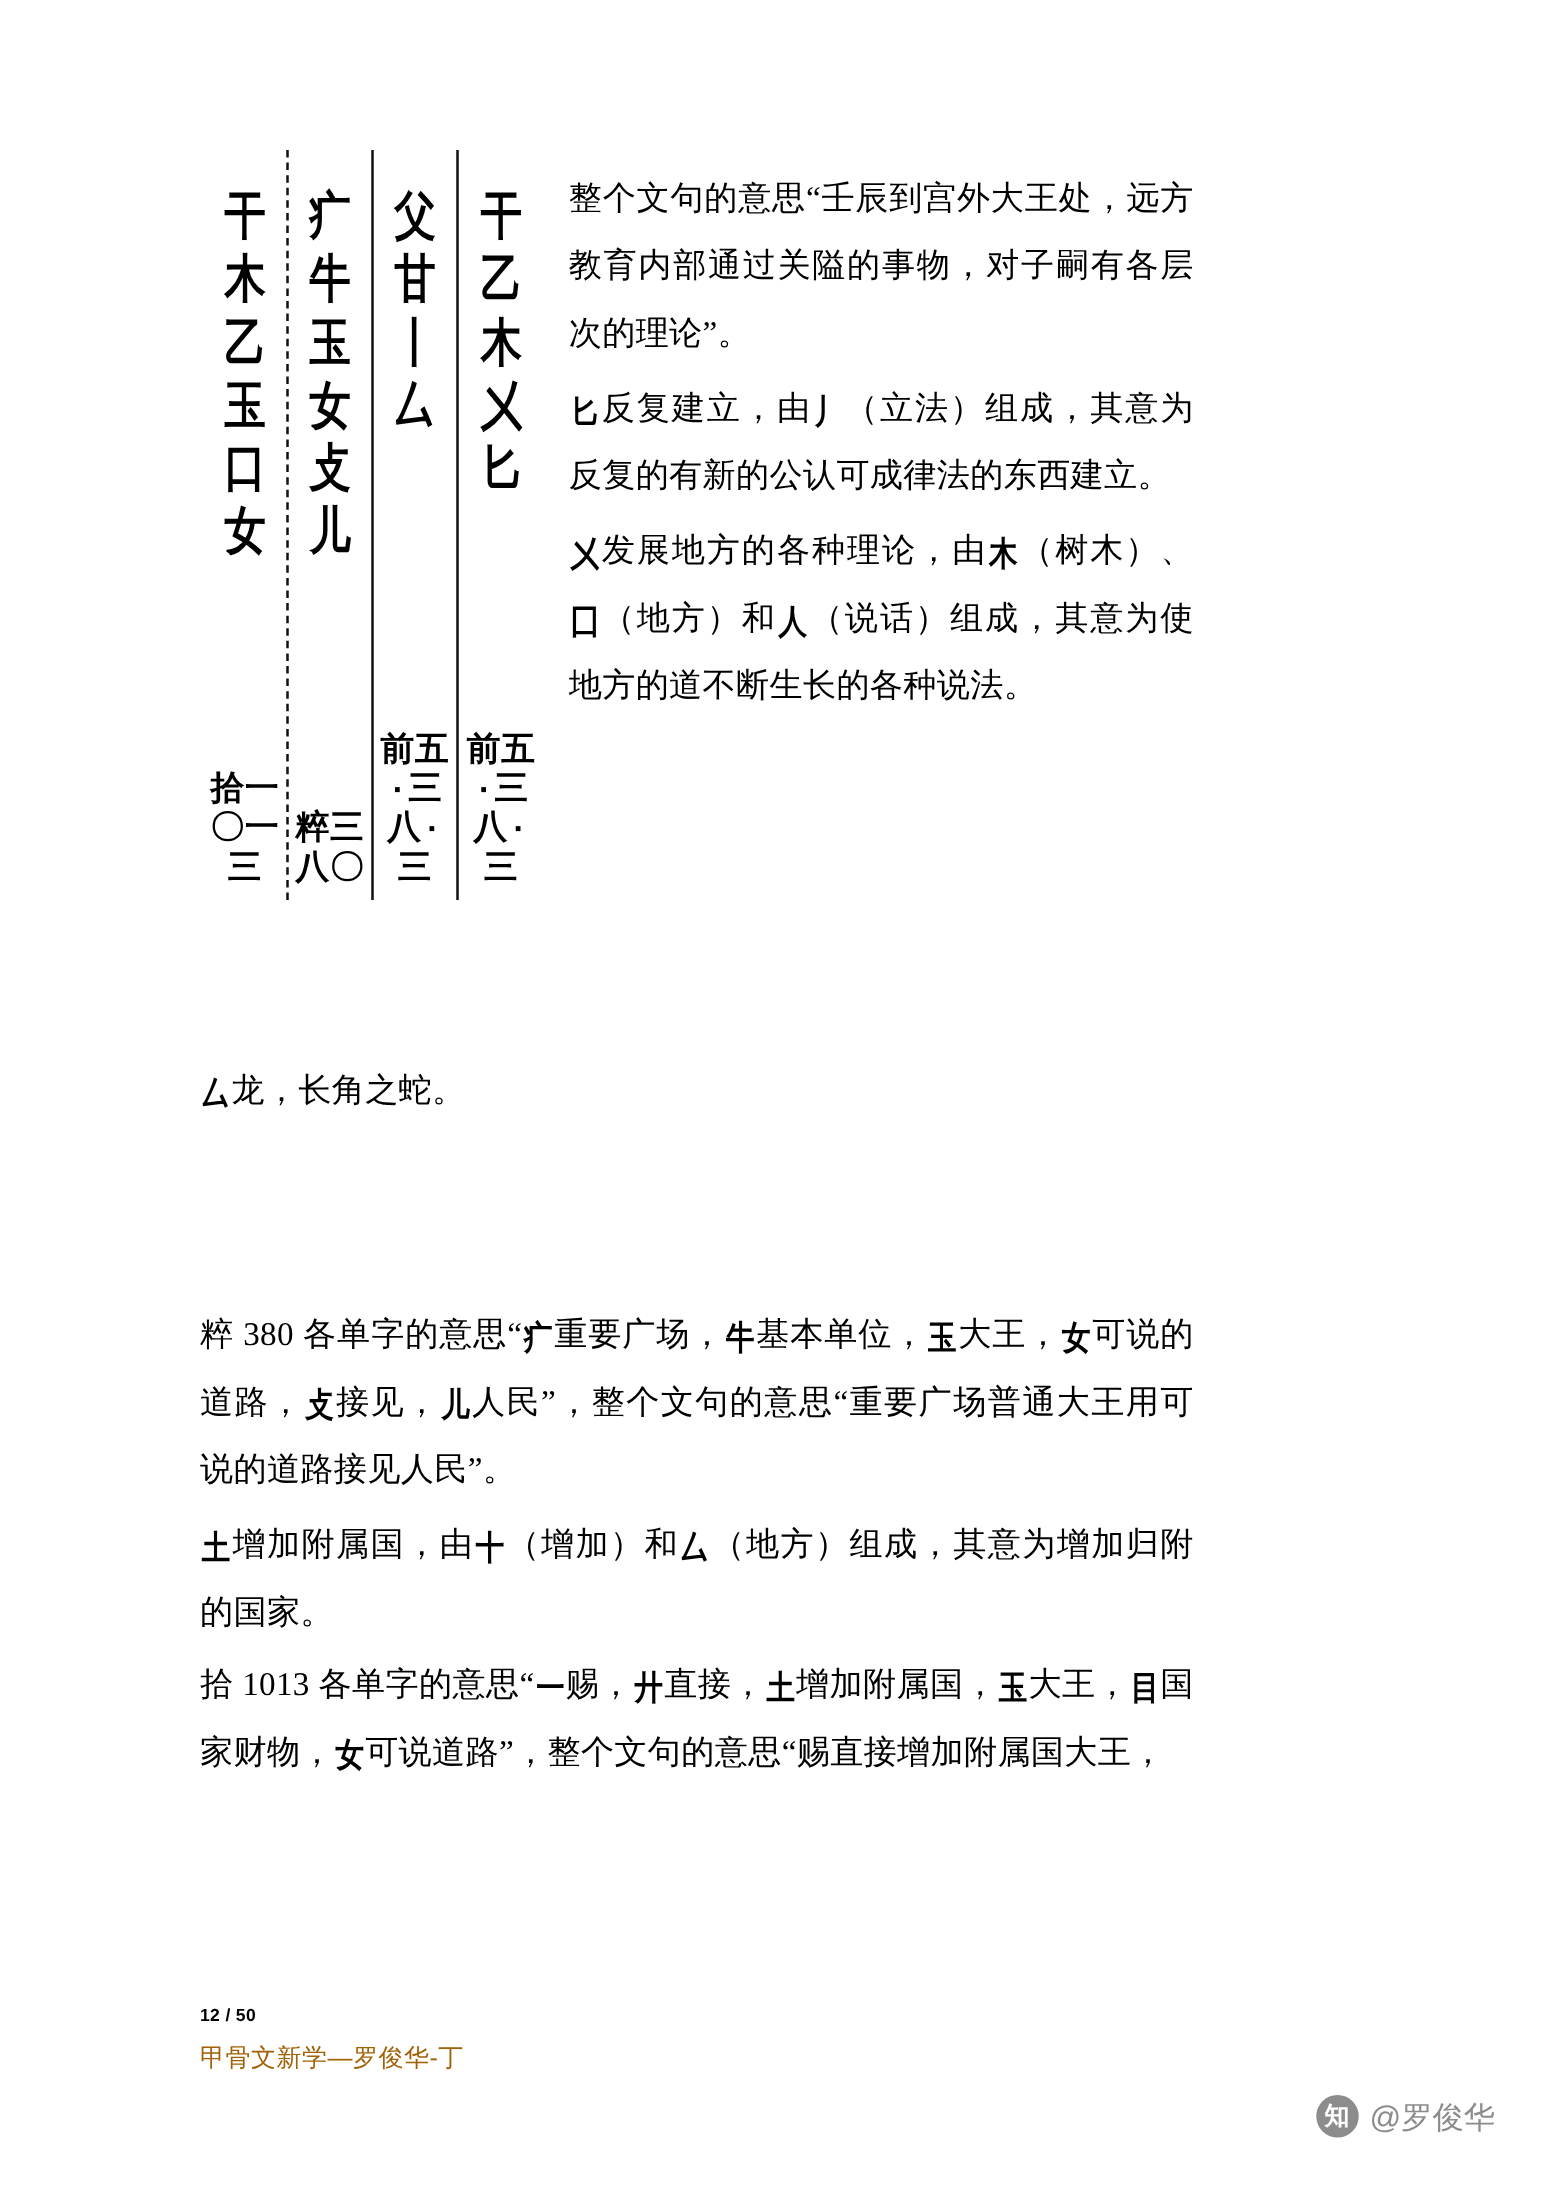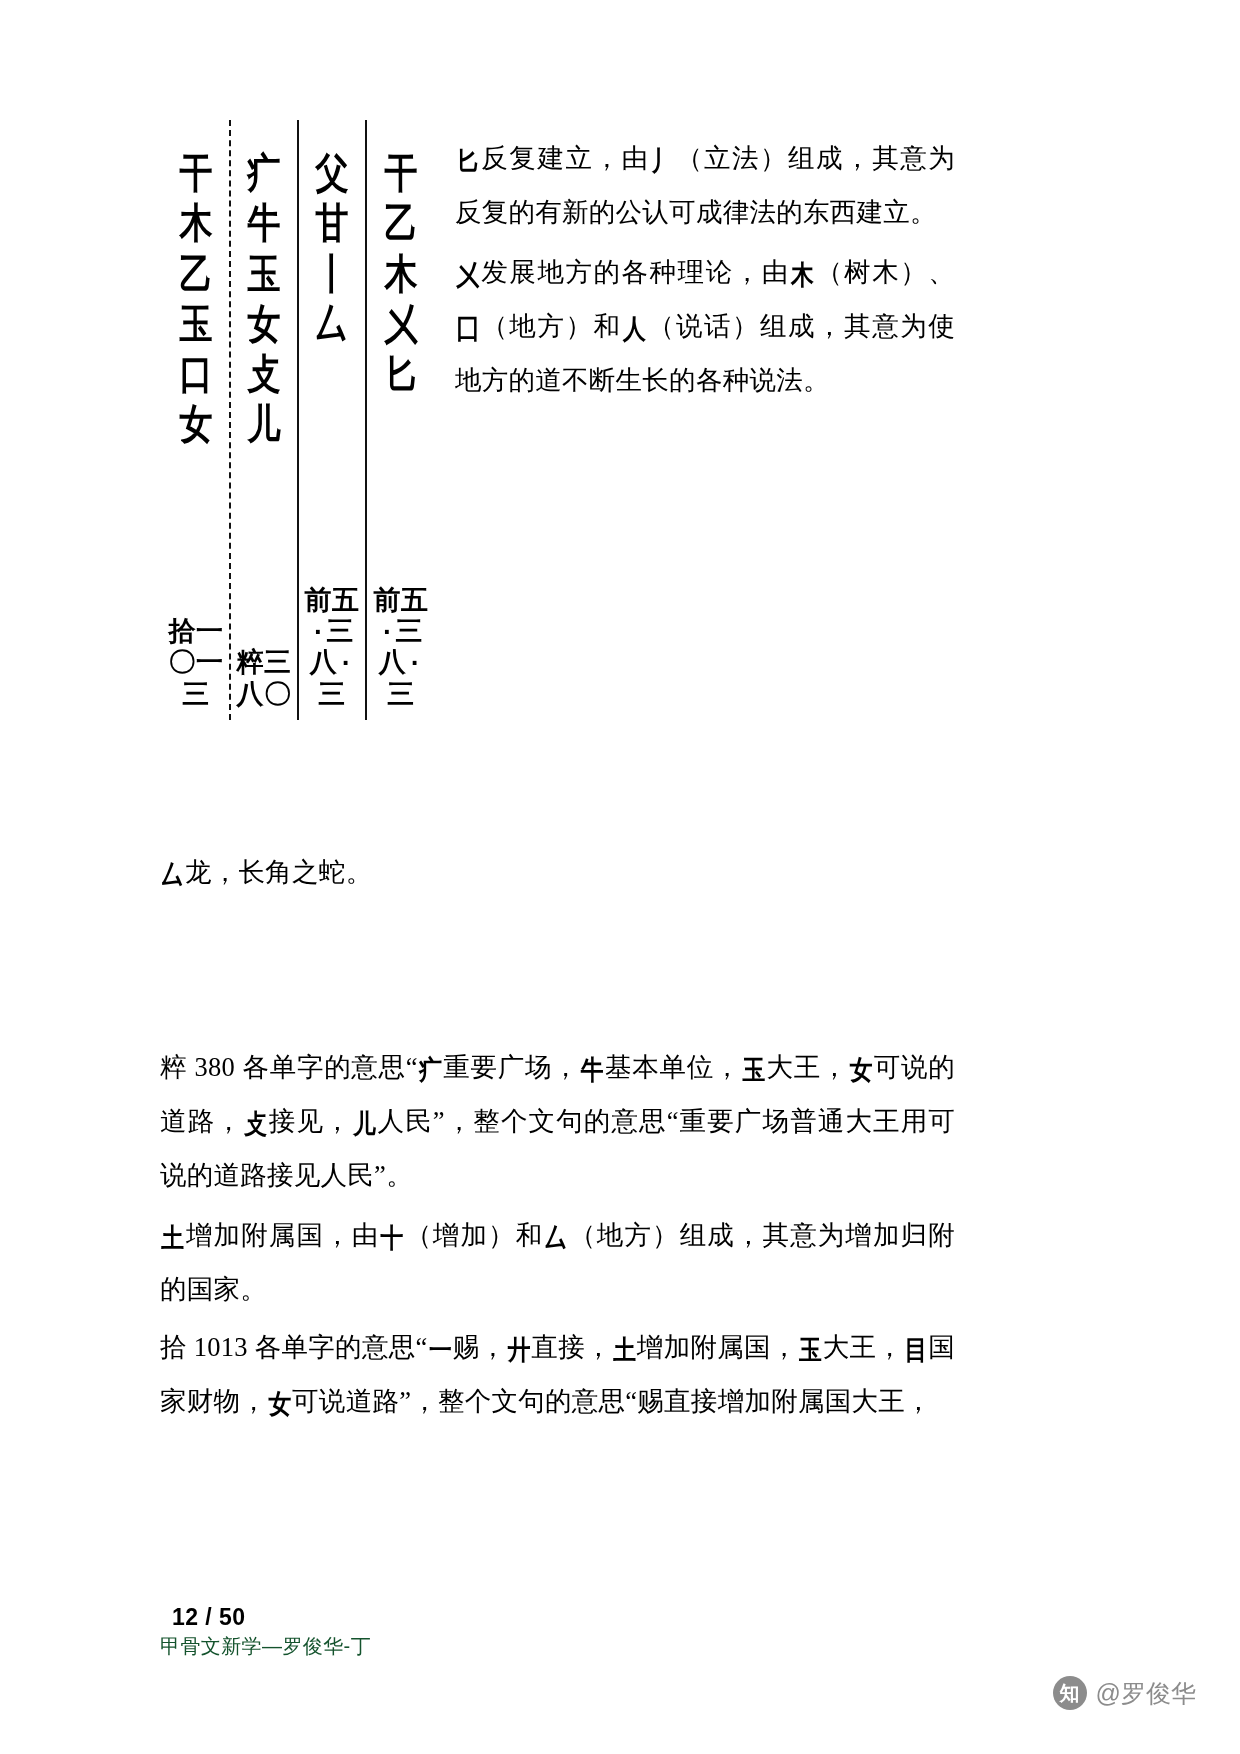--- a/index.html
+++ b/index.html
@@ -101,35 +101,35 @@
     font-size: 26.5px;
     line-height: 54px;
     text-align: justify;
     text-justify: inter-character;
     letter-spacing: 0.01em;
   }
 
   
   .footer-page {
     position: absolute;
-    left: 172px;
+    left: 160px;
     top: 1604px;
     font-family: "Liberation Sans", sans-serif;
     font-weight: 700;
-    font-size: 23px;
+    font-size: 14px;
     letter-spacing: 0.02em;
   }
   .footer-title {
     position: absolute;
     left: 160px;
     top: 1633px;
     font-family: "Liberation Sans", sans-serif;
     font-size: 20px;
     letter-spacing: 0.02em;
-    color: #14532d;
+    color: #a16207;
   }
 
   
   .watermark {
     position: absolute;
     right: 44px;
     bottom: 44px;
     display: flex;
     align-items: center;
     gap: 9px;
@@ -175,20 +175,21 @@
 
     <div class="plate-col">
       <div class="plate-glyphs">⼲⽊⼄⽟⼝⼥</div>
       <div class="plate-ref">拾一〇一三</div>
     </div>
 
   </div>
 
   <div class="body-right">
 
+    <p class="para"><span>整个文句的意思“壬辰到宫外大王处，远方教育内部通过关隘的事物，对子嗣有各层次的理论”。</span></p>
 
     <p class="para"><span class="glyph inline">⼔</span><span>反复建立，由</span><span class="glyph inline">⼃</span><span>（立法）组成，其意为反复的有新的公认可成律法的东西建立。</span></p>
 
     <p class="para"><span class="glyph inline">㐅</span><span>发展地方的各种理论，由</span><span class="glyph inline">⽊</span><span>（树木）、</span><span class="glyph inline">⼞</span><span>（地方）和</span><span class="glyph inline">⼈</span><span>（说话）组成，其意为使地方的道不断生长的各种说法。</span></p>
 
 
   </div>
 
   <div class="body-full" style="top: 845px;">
     <p class="para"><span class="glyph inline">⼛</span><span>龙，长角之蛇。</span></p>

